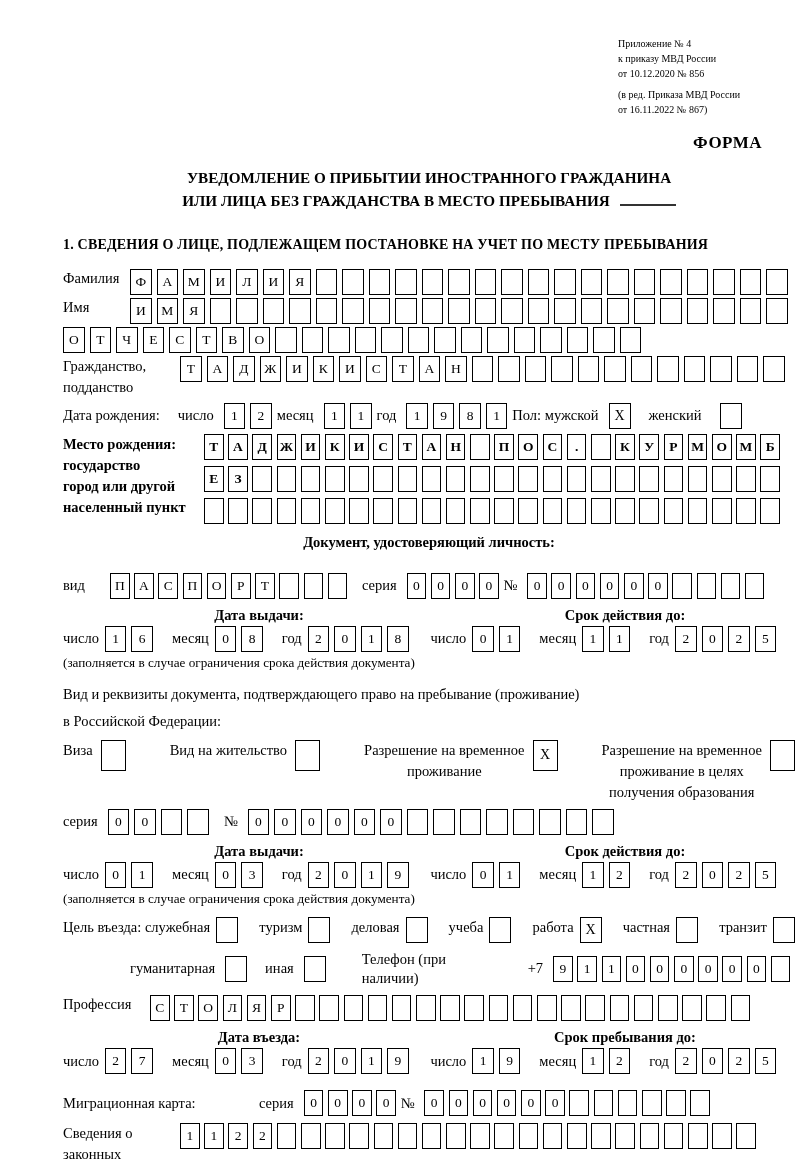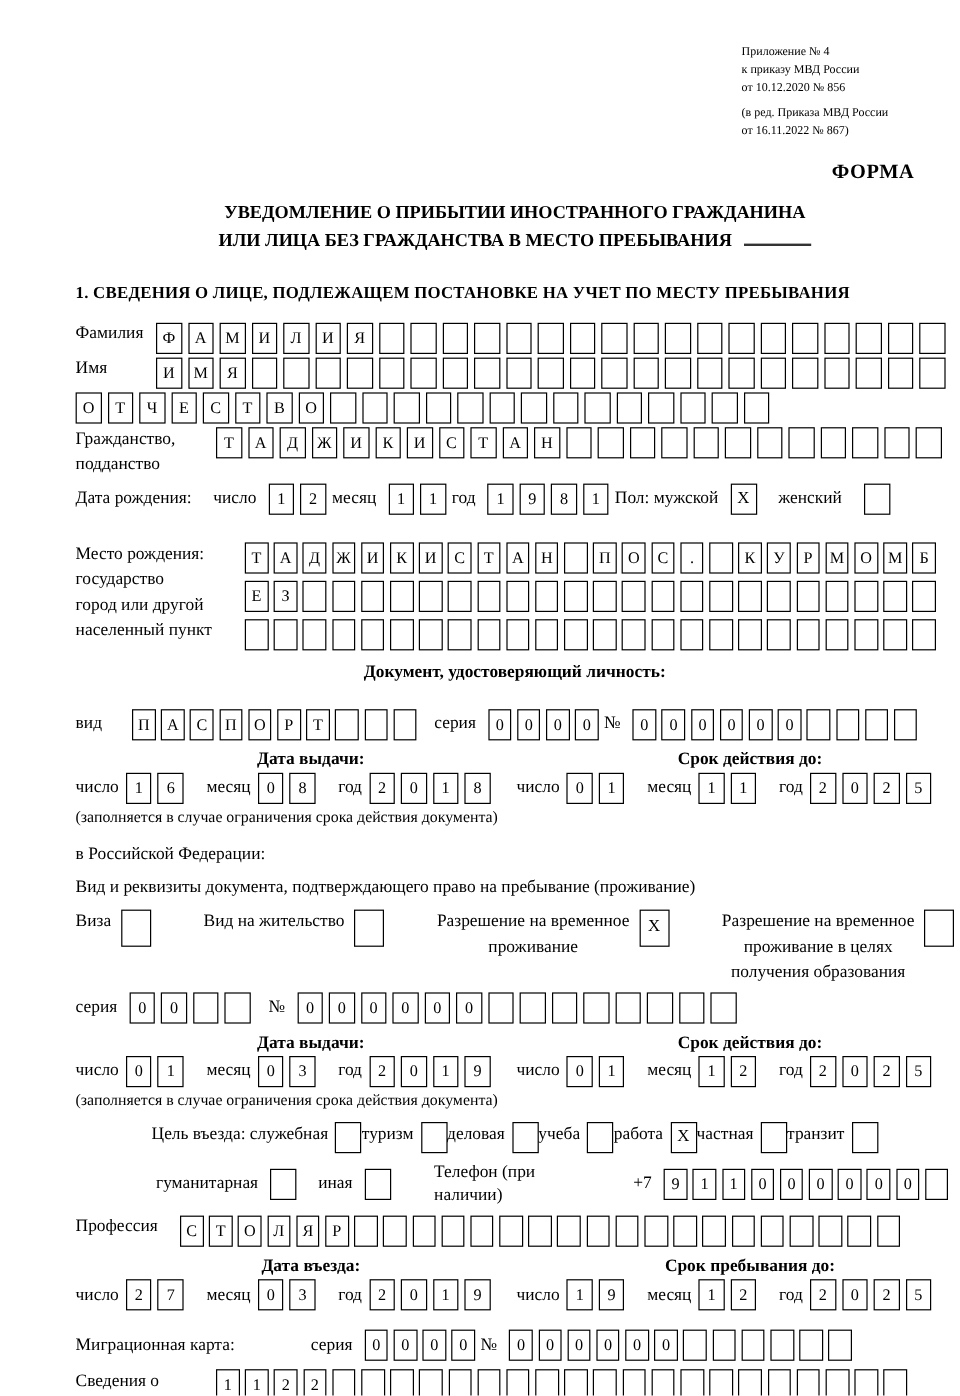--- a/index.html
+++ b/index.html
@@ -30,21 +30,21 @@
   .hdr-left{width:392px;text-align:center;font-weight:bold;}
   .hdr-right{flex:1;text-align:center;font-weight:bold;}
   .date-group{display:flex;align-items:center;}
   .date-group.left{width:392px;}
   .date-group .lbl{margin-right:6px;}
   .date-group .cells{margin-right:14px;}
   .note-right{text-align:left;font-size:13.2px;margin:2px 12px 10px 0;}
   .opt-item{display:flex;align-items:flex-start;}
   .opt-item .opt-lbl{margin-right:8px;line-height:1.5;}
   .opt-center{text-align:center;line-height:1.5;}
-  .purpose-row{justify-content:center;margin-top:10px;}
+  .purpose-row{justify-content:space-between;margin-top:10px;}
   .purpose-row .opt-item .opt-lbl{margin-right:6px;}
   .phone-row{margin-left:67px;margin-top:7px;align-items:center;}
   .gap18{width:18px;flex:0 0 auto;}
   .gap10{width:10px;flex:0 0 auto;}
   .mt8{margin-top:8px;}
   .mb6{margin-bottom:6px;}
 </style>
 </head>
 <body>
 
@@ -215,21 +215,21 @@
         </span>
       <span class="lbl">Пол: мужской</span>
       <span class="gap10"></span>
       <span class="checkbox">X</span>
       <span class="gap18"></span>
       <span class="lbl">женский</span>
       <span class="gap18"></span>
       <span class="checkbox"></span>
     </div>
 
-    <div class="row" style="margin-top:23px;">
+    <div class="row" style="margin-top:5px;font-weight:bold;">
       <span style="width:141px;flex:0 0 auto;">
         <span class="lbl2">Место рождения:</span>
         <span class="lbl2">государство</span>
         <span class="lbl2">город или другой</span>
         <span class="lbl2">населенный пункт</span>
       </span>
       <span>
         <span class="cells sm mb6">
             <span class="cell">Т</span>
             <span class="cell">А</span>
@@ -393,22 +393,22 @@
             <span class="cell">2</span>
             <span class="cell">0</span>
             <span class="cell">2</span>
             <span class="cell">5</span>
           </span>
       </span>
     </div>
 
     <div class="note-right">(заполняется в случае ограничения срока действия документа)</div>
 
+    <div class="lbl" style="line-height:1.9;">Вид и реквизиты документа, подтверждающего право на пребывание (проживание)</div>
     <div class="lbl" style="line-height:1.9;">в Российской Федерации:</div>
-    <div class="lbl" style="line-height:1.9;">Вид и реквизиты документа, подтверждающего право на пребывание (проживание)</div>
 
     <div class="row" style="justify-content:space-between;margin-top:4px;">
       <span class="opt-item">
         <span class="opt-lbl">Виза</span>
         <span class="checkbox lg"></span>
       </span>
       <span class="opt-item">
         <span class="opt-lbl">Вид на жительство</span>
         <span class="checkbox lg"></span>
       </span>

